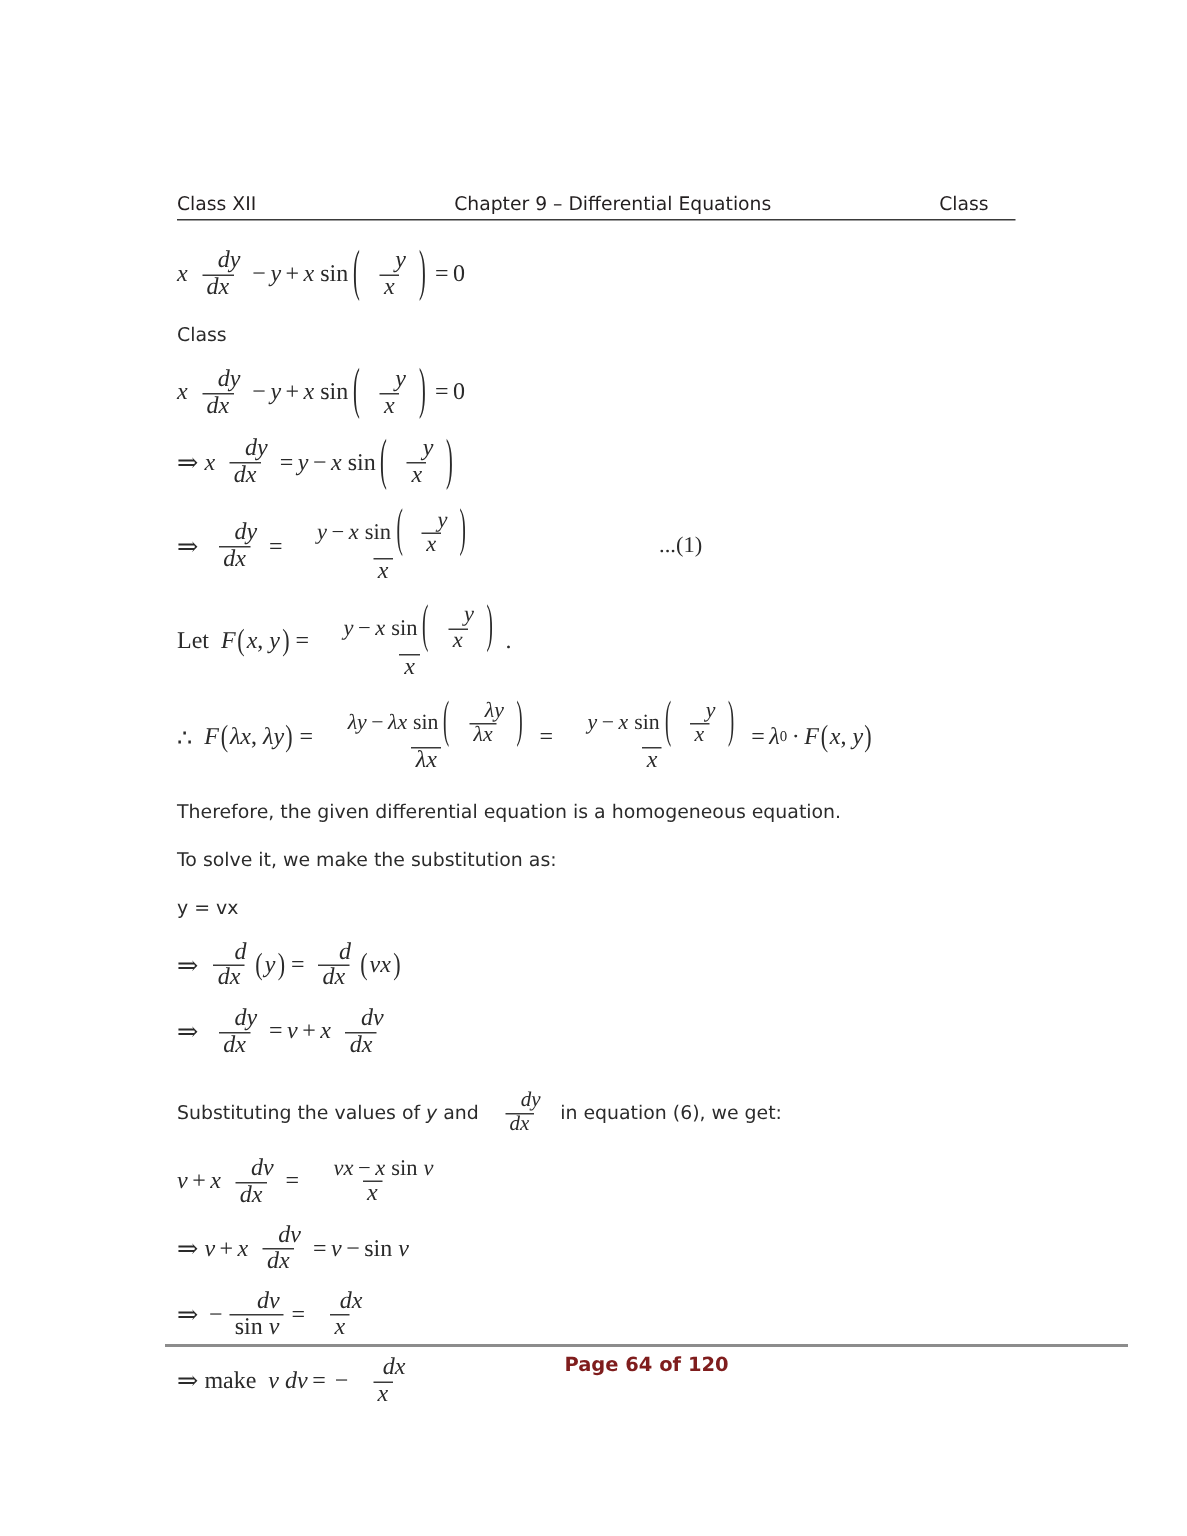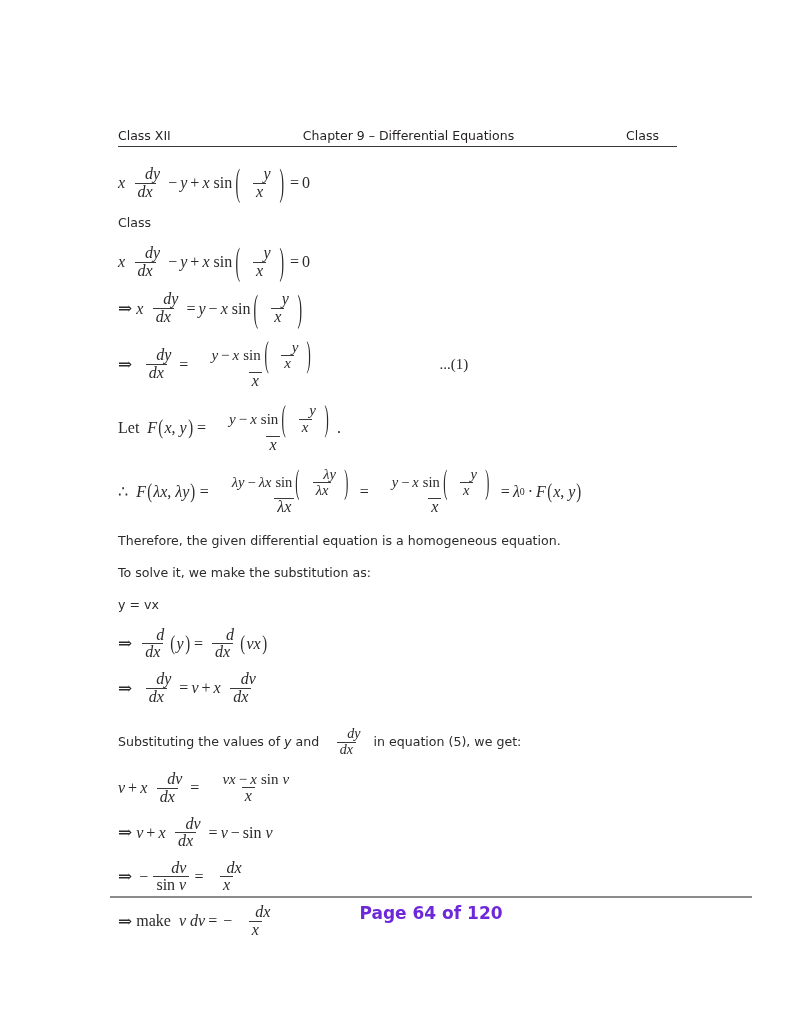--- a/index.html
+++ b/index.html
@@ -49,23 +49,23 @@
     width: 642px;
     height: 0;
     border-top: 2px solid #8c8c8c;
   }
   .footer-text {
     position: absolute;
     left: 110px;
     top: 903px;
     width: 642px;
     text-align: center;
-    font-size: 17px;
+    font-size: 13px;
     font-weight: bold;
-    color: #6d28d9;
+    color: #7f1d1d;
     font-family: "DejaVu Sans", sans-serif;
   }
 
   
   .content {
     position: absolute;
     left: 118px;
     top: 156px;
     width: 600px;
   }
@@ -455,21 +455,21 @@
       <span class="sp4"></span>
       <span>and</span>
       <span class="sp8"></span>
       <span class="inline-frac-wrap math" style="font-size:14px;">
         <span class="frac">
           <span class="num v">dy</span>
           <span class="den v">dx</span>
         </span>
       </span>
       <span class="sp8"></span>
-      <span>in equation (5), we get:</span>
+      <span>in equation (6), we get:</span>
     </div>
 
     <div class="math eqline" style="margin-top:14px;">
       <span class="v">v</span>
       <span class="op">+</span>
       <span class="v">x</span>
       <span class="frac">
         <span class="num v">dv</span>
         <span class="den v">dx</span>
       </span>

